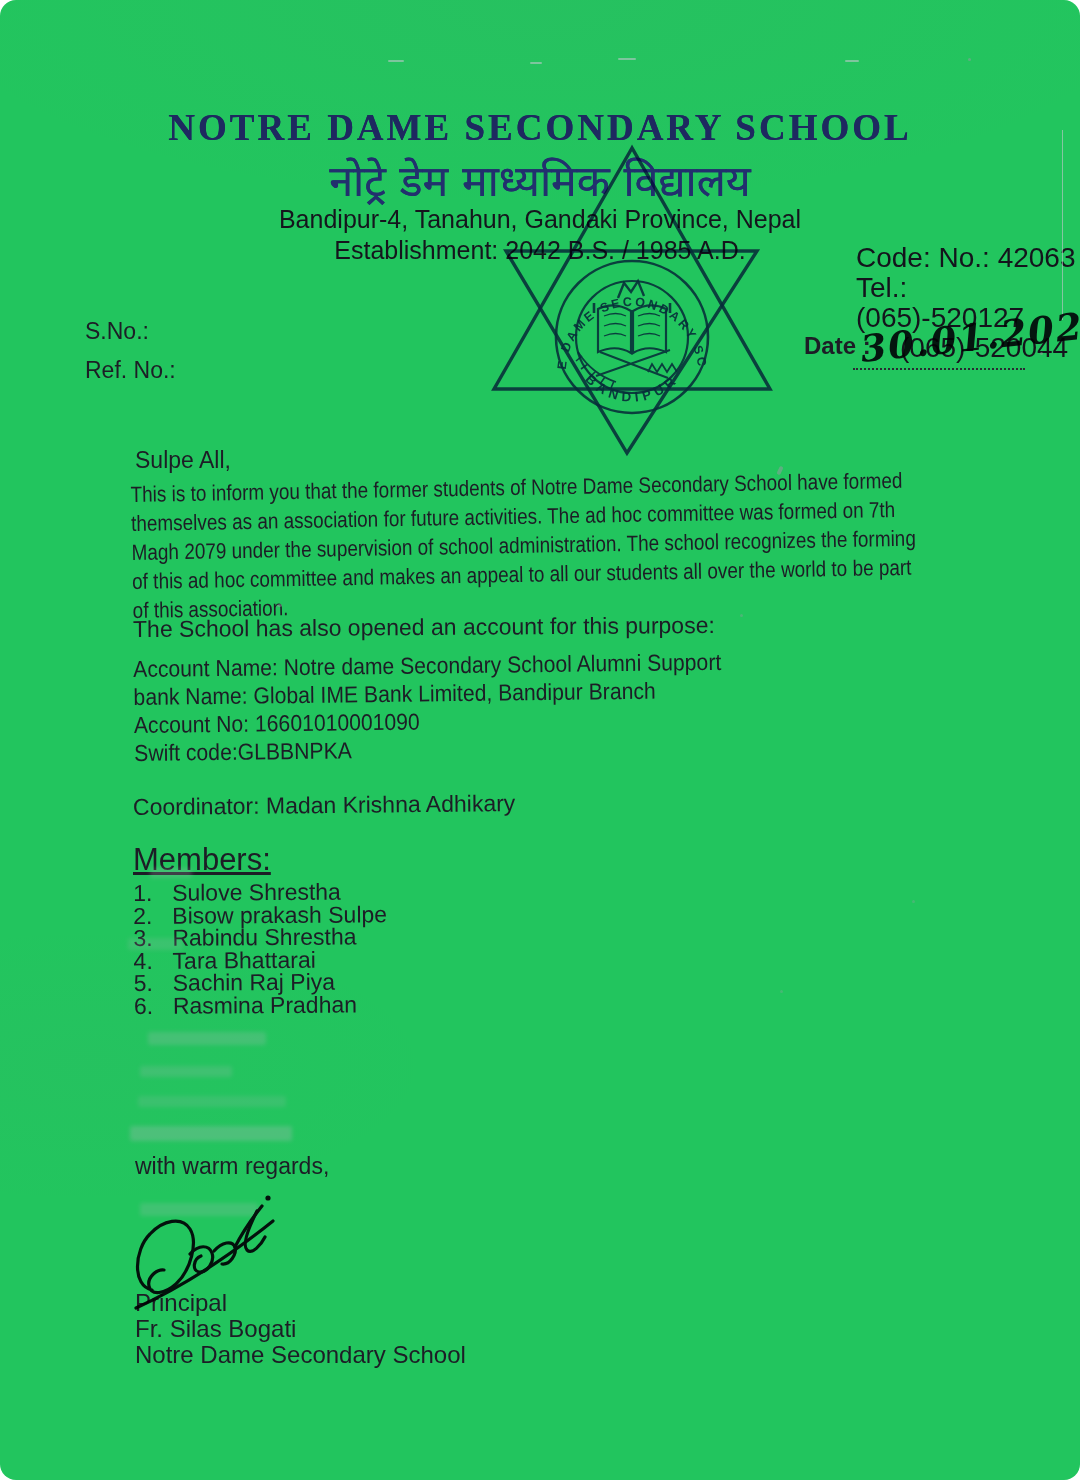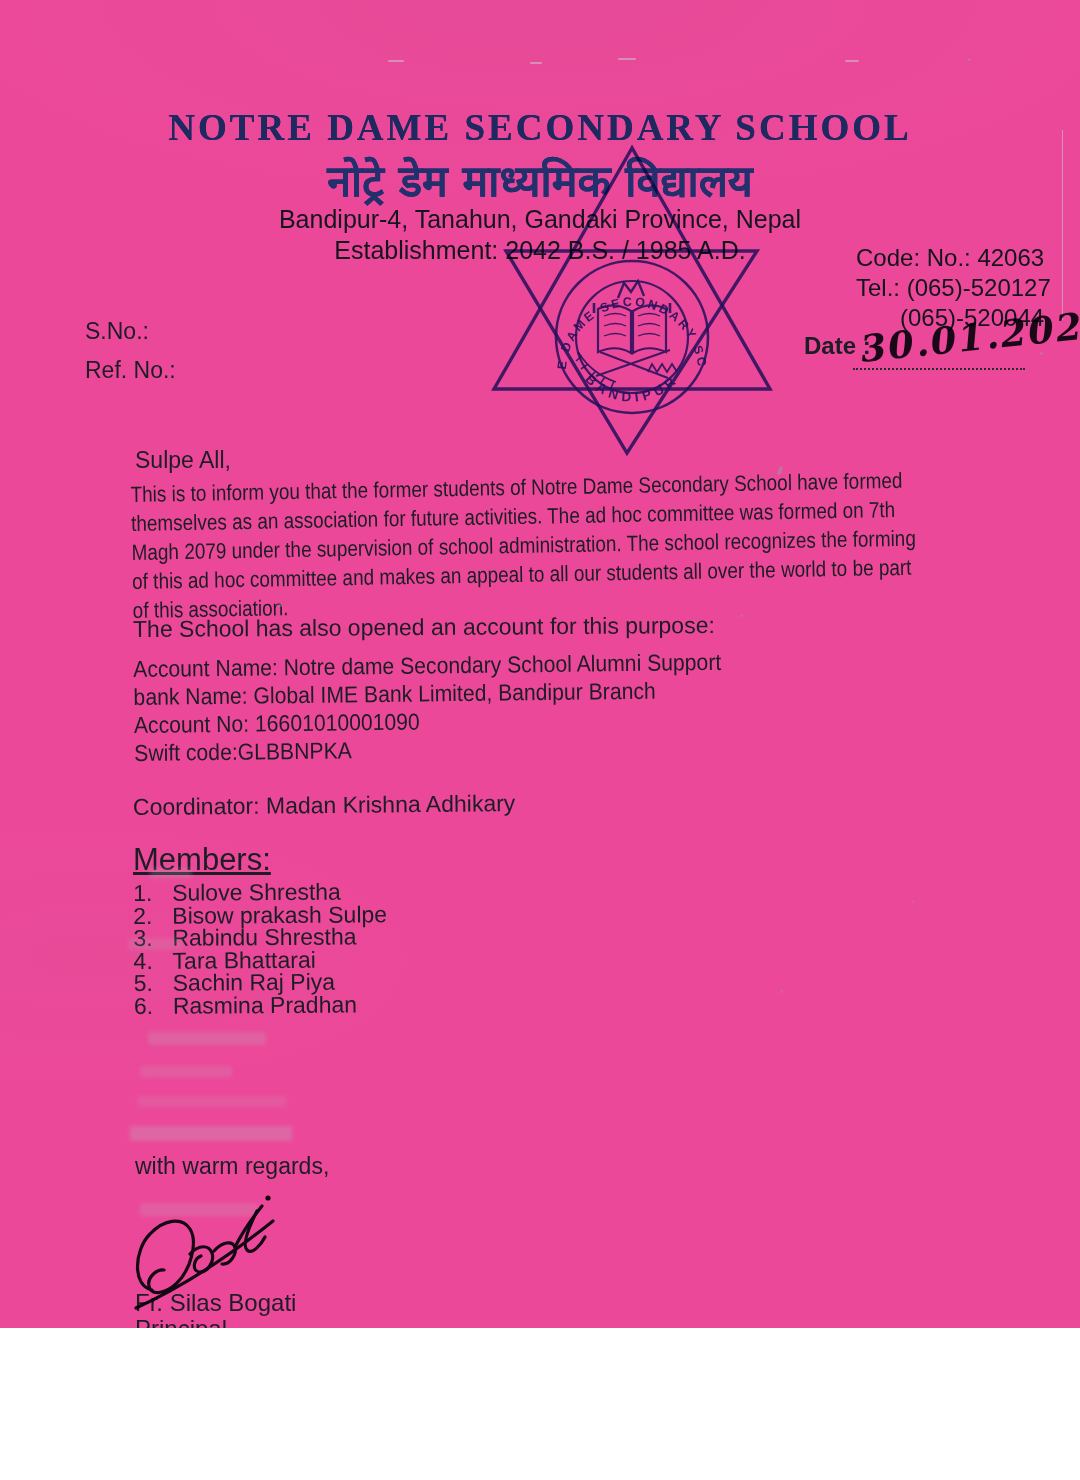--- a/index.html
+++ b/index.html
@@ -1,44 +1,45 @@
 <!DOCTYPE html>
 <html><head>
 <meta charset="utf-8">
 <style>
   html,body{margin:0;padding:0;background:#ffffff;}
   .page{
-    position:relative;width:1080px;height:1328px;overflow:hidden;
-    background:#ec4899;
+    position:relative;width:1080px;height:1480px;overflow:hidden;
+    background:#22c55e;
     font-family:"Liberation Sans", sans-serif;
     color:#1d1d26;
+    border-radius:16px;
   }
   
   .page::before{
     content:"";position:absolute;inset:0;pointer-events:none;
     background:
       radial-gradient(ellipse 900px 300px at 50% 0%, rgba(120,120,130,0.05), transparent 70%),
       radial-gradient(ellipse 500px 200px at 8% 72%, rgba(120,120,130,0.04), transparent 70%);
   }
   .abs{position:absolute;}
   
   .title{
     left:0;right:0;top:106px;text-align:center;
     font-family:"Liberation Serif", serif;font-weight:bold;
     font-size:37px;letter-spacing:3px;color:#1e2960;
     text-shadow:0 0 .6px #1e2960;
   }
   .title-np{
     left:0;right:0;top:150px;text-align:center;
-    font-family:"DejaVu Sans", sans-serif;font-weight:bold;
+    font-family:"DejaVu Sans", sans-serif;font-weight:normal;
     font-size:43px;color:#22306e;text-shadow:0 0 .5px #22306e;
   }
   .addr{left:0;right:0;top:205px;text-align:center;font-size:25px;color:#15151d;}
   .estab{left:0;right:0;top:236px;text-align:center;font-size:25px;color:#15151d;}
-  .codeblock{left:856px;top:243px;font-size:24px;color:#14141c;line-height:30px;}
+  .codeblock{left:856px;top:243px;font-size:28px;color:#14141c;line-height:30px;}
   .codeblock .tel2{padding-left:44px;}
   .sno{left:85px;top:318px;font-size:23px;}
   .refno{left:85px;top:357px;font-size:23px;}
   .subject{left:133px;top:377px;font-size:24px;}
   .daterow{left:804px;top:332px;font-size:24px;font-weight:bold;}
   .dateline{left:853px;top:368px;width:172px;border-bottom:2.5px dotted #2a2a33;height:0;}
   
   .salut{left:135px;top:447px;font-size:23px;}
   .para1{left:133px;top:480px;transform:rotate(-1.05deg);transform-origin:0 100%;}
   .para1 .pline{font-size:22px;line-height:29px;white-space:nowrap;transform:scaleX(.86);transform-origin:0 0;}
@@ -106,22 +107,22 @@
       <div class="m-row"><span class="m-num">1.</span><span>Sulove Shrestha</span></div>
       <div class="m-row"><span class="m-num">2.</span><span>Bisow prakash Sulpe</span></div>
       <div class="m-row"><span class="m-num">3.</span><span>Rabindu Shrestha</span></div>
       <div class="m-row"><span class="m-num">4.</span><span>Tara Bhattarai</span></div>
       <div class="m-row"><span class="m-num">5.</span><span>Sachin Raj Piya</span></div>
       <div class="m-row"><span class="m-num">6.</span><span>Rasmina Pradhan</span></div>
     </div>
 
   <div class="abs closing">with warm regards,</div>
   <div class="abs sig-name">
+    <div>Principal</div>
     <div>Fr. Silas Bogati</div>
-    <div>Principal</div>
     <div>Notre Dame Secondary School</div>
   </div>
 
   <div class="ghost" style="left:150px;top:868px;width:42px;height:10px;"></div>
   <div class="ghost" style="left:128px;top:938px;width:55px;height:12px;opacity:.16;"></div>
   <div class="ghost" style="left:148px;top:1032px;width:118px;height:13px;"></div>
   <div class="ghost" style="left:140px;top:1066px;width:92px;height:11px;opacity:.18;"></div>
   <div class="ghost" style="left:138px;top:1096px;width:148px;height:11px;opacity:.15;"></div>
   <div class="ghost" style="left:130px;top:1126px;width:162px;height:15px;opacity:.28;"></div>
   <div class="ghost" style="left:140px;top:1203px;width:118px;height:13px;opacity:.2;"></div>

